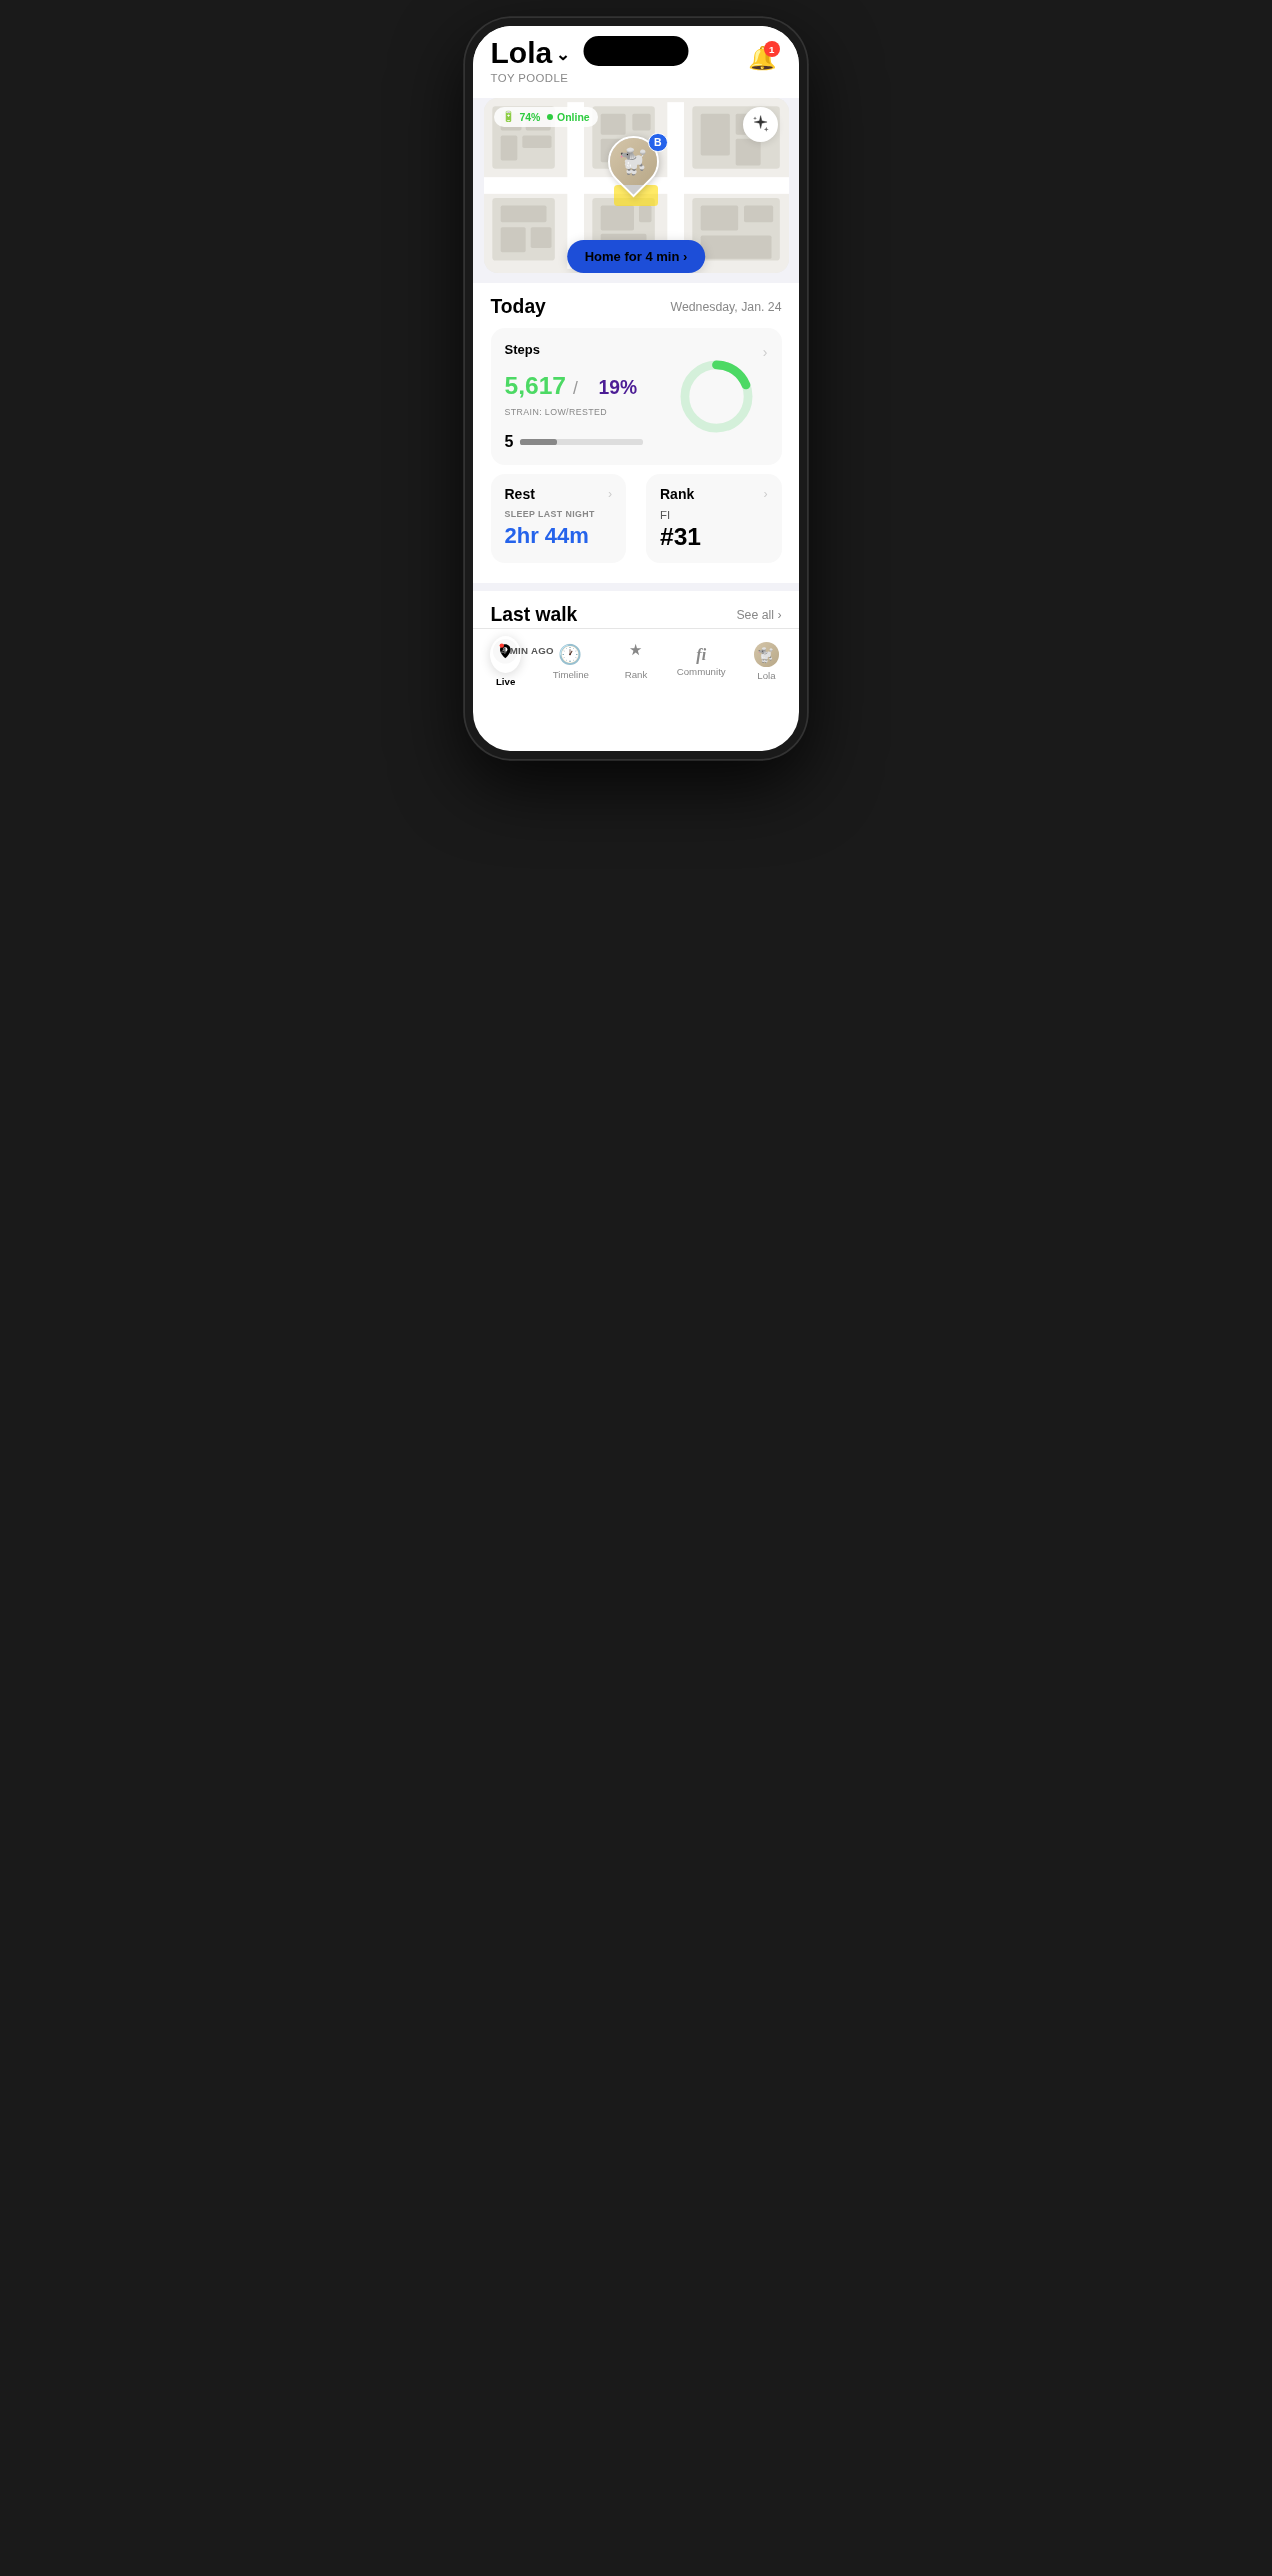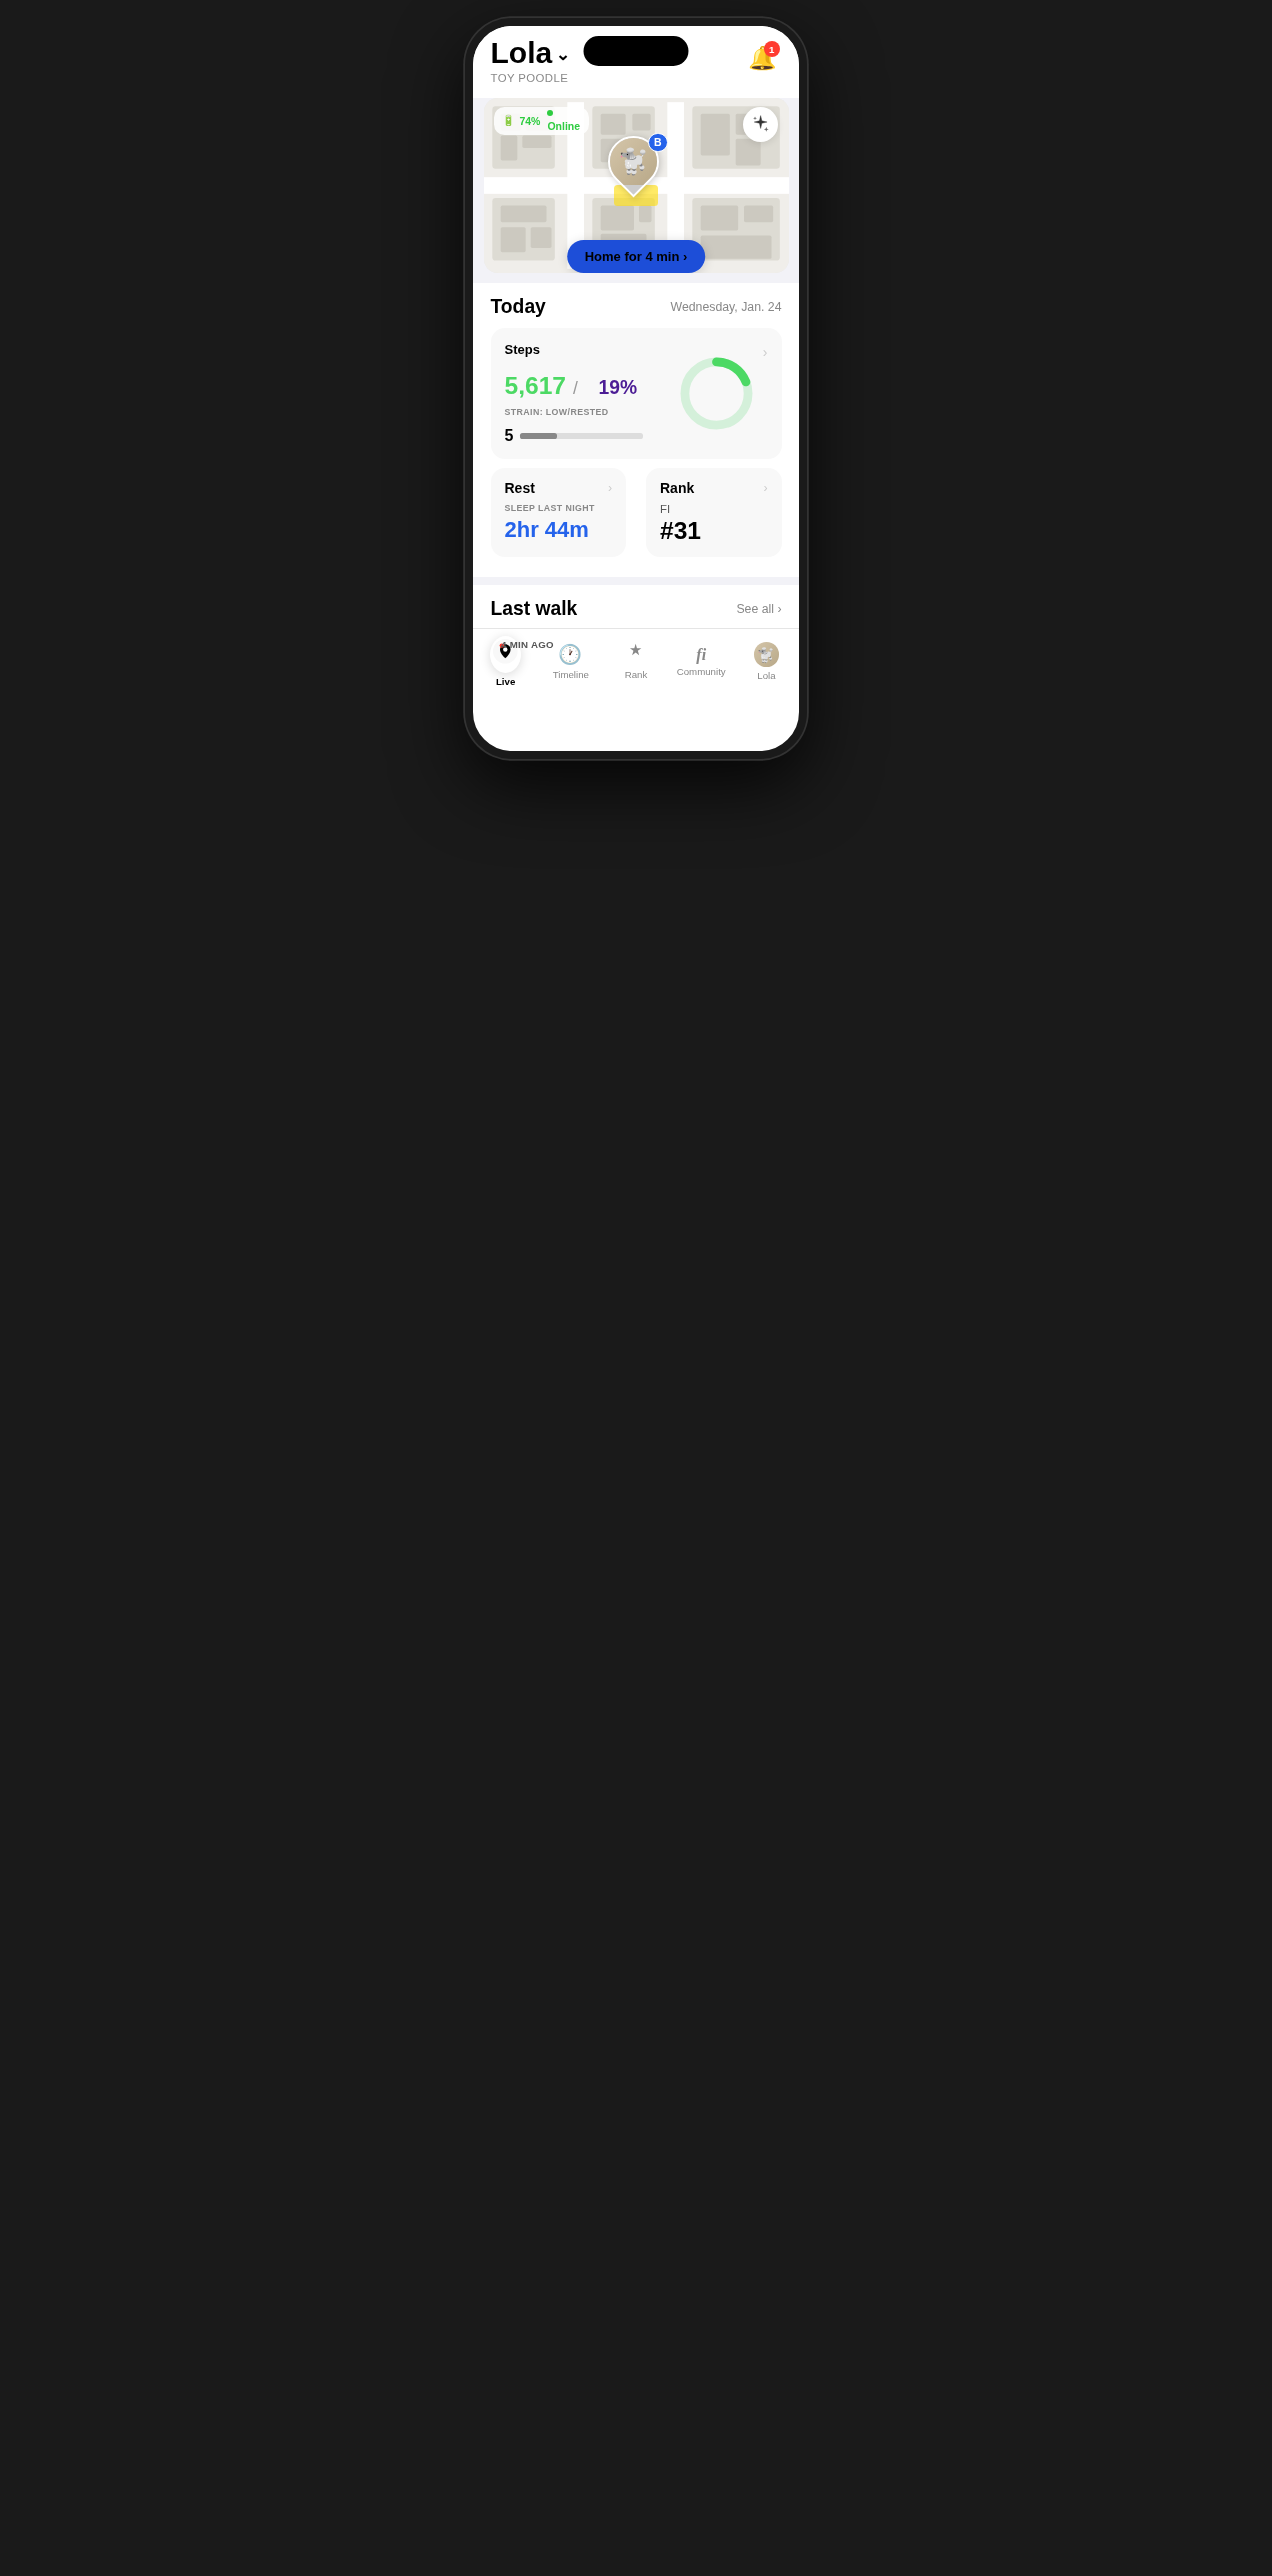--- a/index.html
+++ b/index.html
@@ -225,25 +225,25 @@
       display: flex;
       align-items: center;
       gap: 3.5px;
       font-size: 10.5px;
       font-weight: 600;
       color: #2ecc40;
     }
 
     .online-status {
       display: flex;
+      align-items: center;
       gap: 3.5px;
       font-size: 10.5px;
       font-weight: 600;
       color: #2ecc40;
-      flex-direction: column;
     }
 
     .online-dot {
       width: 6.1px;
       height: 6.1px;
       background: #2ecc40;
       border-radius: 50%;
     }
 
     .map-sparkle-btn {
@@ -410,25 +410,25 @@
       font-size: 17.5px;
       font-weight: 400;
     }
 
     .strain-section {
       margin-top: 3.5px;
     }
 
     .strain-label {
       font-size: 8.8px;
-      font-weight: 700;
+      font-weight: 400;
       color: #888;
       letter-spacing: 0.4px;
       text-transform: uppercase;
-      margin-bottom: 10px;
+      margin-bottom: 16px;
     }
 
     .strain-row {
       display: flex;
       align-items: center;
       gap: 7px;
     }
 
     .strain-number {
       font-size: 16px;

